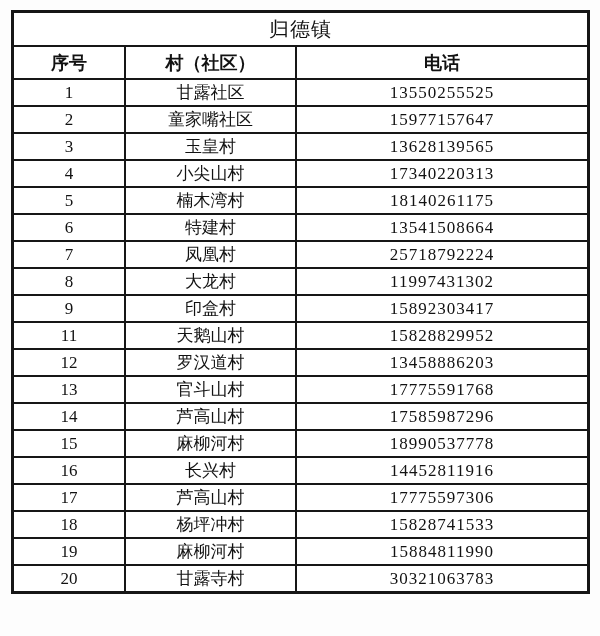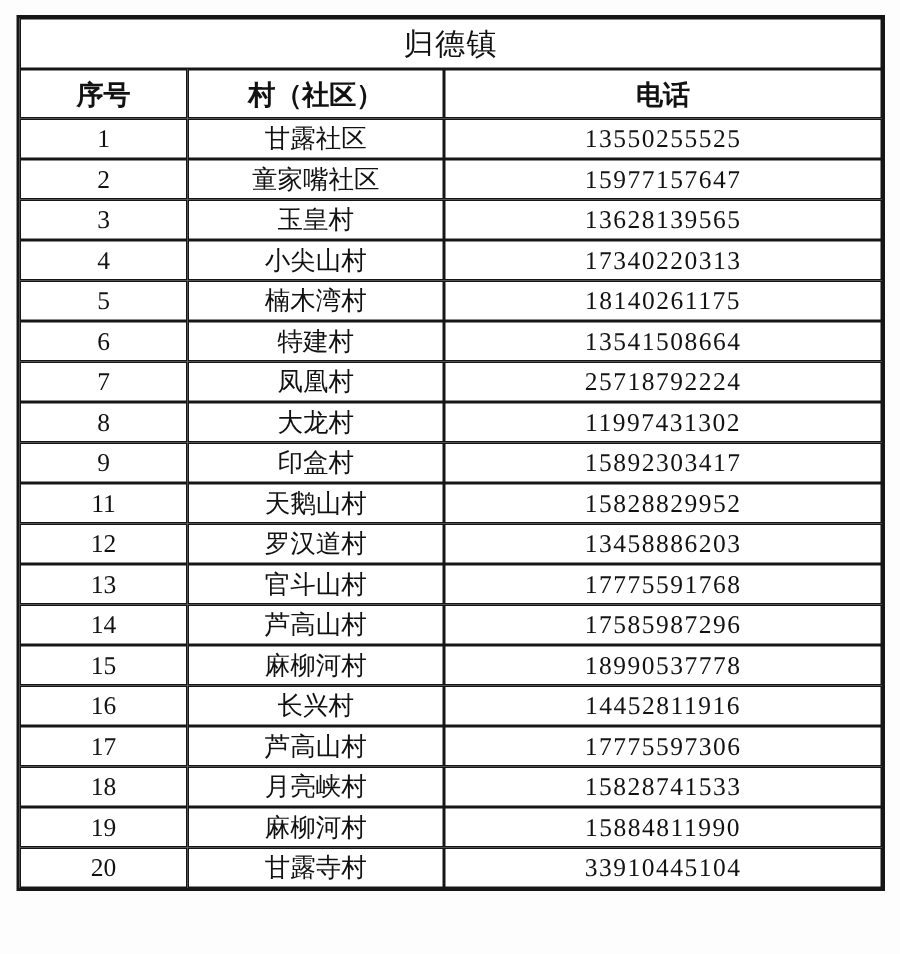--- a/index.html
+++ b/index.html
@@ -152,28 +152,28 @@
           <td data-name="village-cell">长兴村</td>
           <td data-name="phone-cell">14452811916</td>
         </tr>
         <tr class="data-row" data-name="table-row">
           <td data-name="serial-cell">17</td>
           <td data-name="village-cell">芦高山村</td>
           <td data-name="phone-cell">17775597306</td>
         </tr>
         <tr class="data-row" data-name="table-row">
           <td data-name="serial-cell">18</td>
-          <td data-name="village-cell">月亮峡村</td>
+          <td data-name="village-cell">杨坪冲村</td>
           <td data-name="phone-cell">15828741533</td>
         </tr>
         <tr class="data-row" data-name="table-row">
           <td data-name="serial-cell">19</td>
           <td data-name="village-cell">麻柳河村</td>
           <td data-name="phone-cell">15884811990</td>
         </tr>
         <tr class="data-row" data-name="table-row">
           <td data-name="serial-cell">20</td>
           <td data-name="village-cell">甘露寺村</td>
-          <td data-name="phone-cell">33910445104</td>
+          <td data-name="phone-cell">30321063783</td>
         </tr>
       </tbody>
   </table>
 </div>
 
 </body></html>

